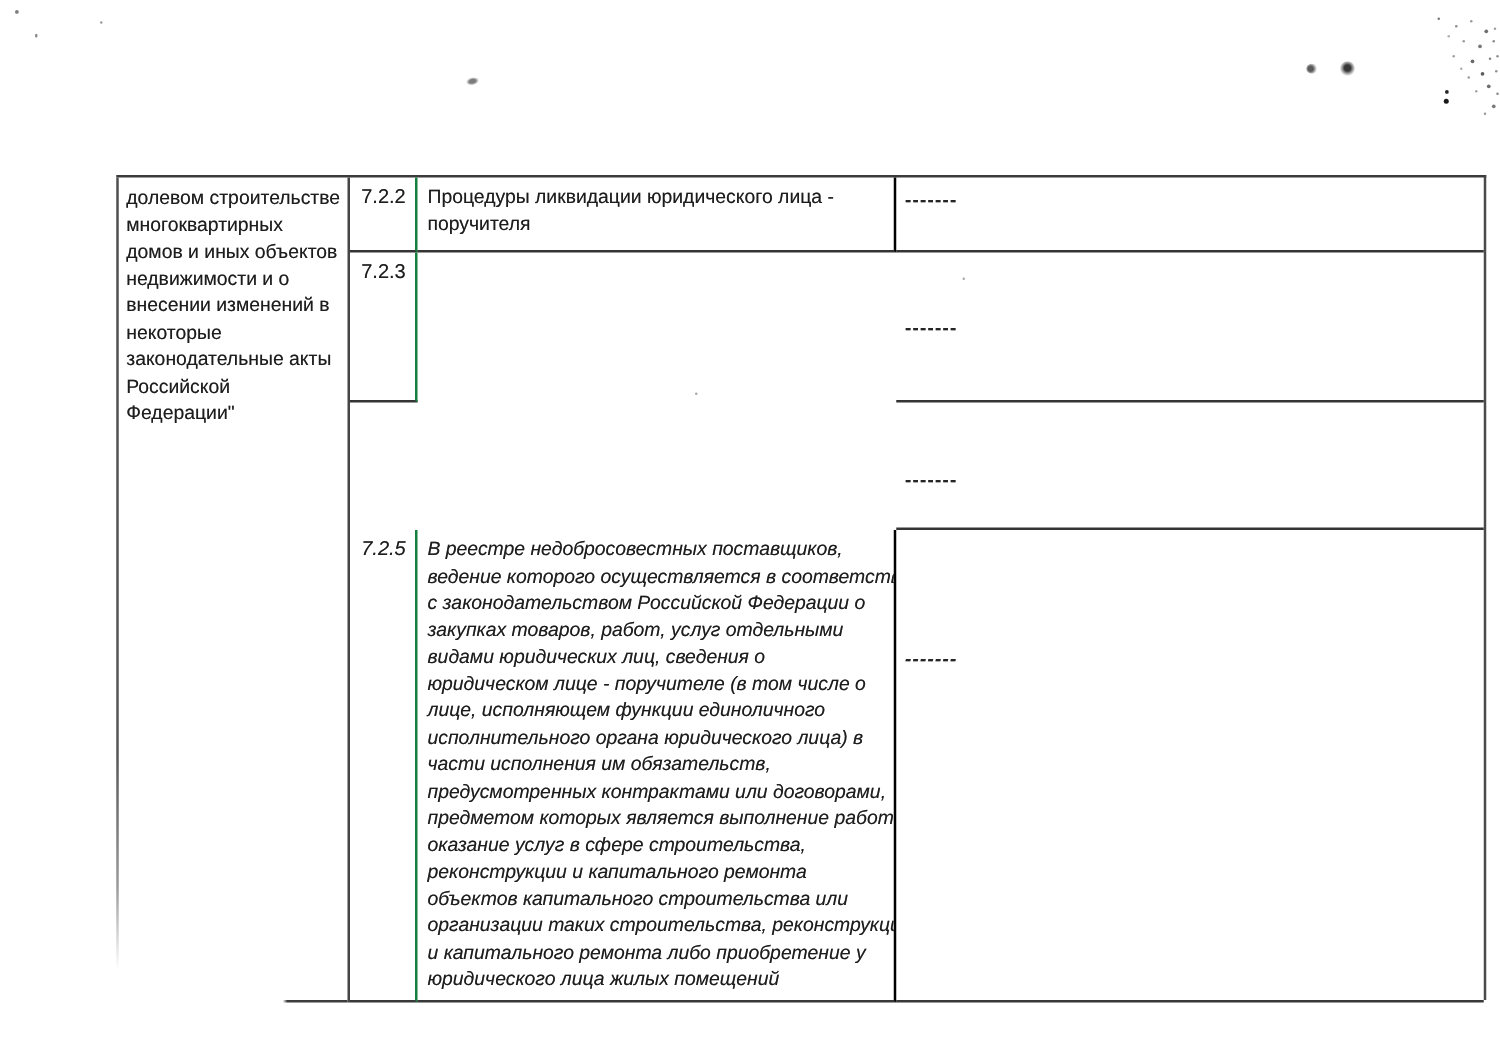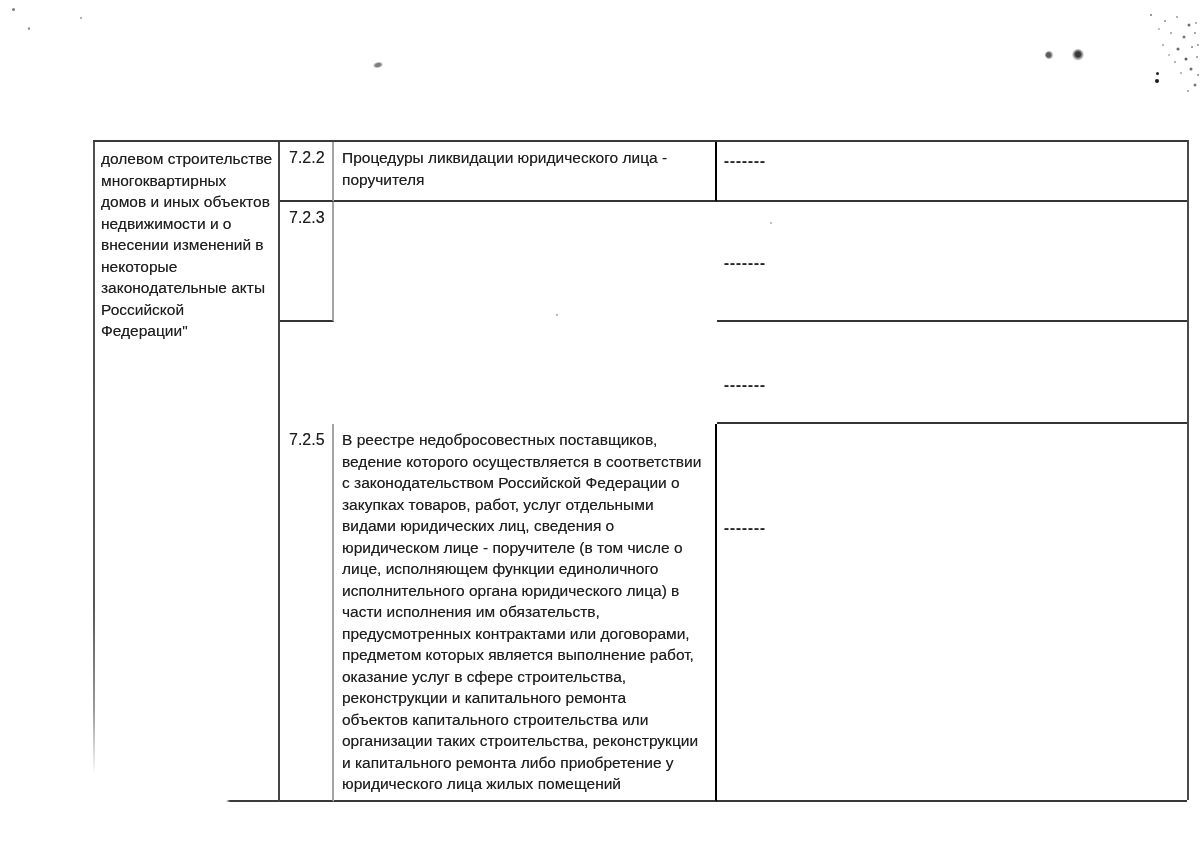--- a/index.html
+++ b/index.html
@@ -57,21 +57,21 @@
       linear-gradient(to right, rgba(0,0,0,0) 0%, rgba(0,0,0,0) 72%, #3c3c3c 74%, #3c3c3c 100%);
     background-size: 2px 100%, 100% 2px;
     background-position: left top, left bottom;
     background-repeat: no-repeat, no-repeat;
   }
 
   .cell-num {
     grid-column: 2;
     padding: 5px 4px 0 9px;
     font-size: 16px;
-    border-right: 2px solid #a3a3a3;
+    border-right: 2px solid #15803d;
   }
 
   .cell-text {
     grid-column: 3;
     padding: 5px 4px 0 8px;
     border-right: 2px solid #000000;
   }
 
   .cell-value {
     grid-column: 4;
@@ -81,21 +81,21 @@
     font-size: 15px;
     color: #252525;
   }
 
   .row1 { grid-row: 1; }
   .row2 { grid-row: 2; }
   .row3 { grid-row: 3; }
   .row4 { grid-row: 4; }
 
   .row1.hline, .row2.hline, .row3.hline { border-bottom: 2px solid #343434; }
-  .row4.hline { border-bottom: 2px solid #383838; }
+  .row4.hline { border-bottom: 2px solid #383838; font-style: italic; }
 
   .val-r1 { padding-top: 8px; }
   .val-r2 { padding-top: 50px; }
   .val-r3 { padding-top: 52px; }
   .val-r4 { padding-top: 93px; }
 
   
   .speck {
     position: absolute;
     border-radius: 50%;

